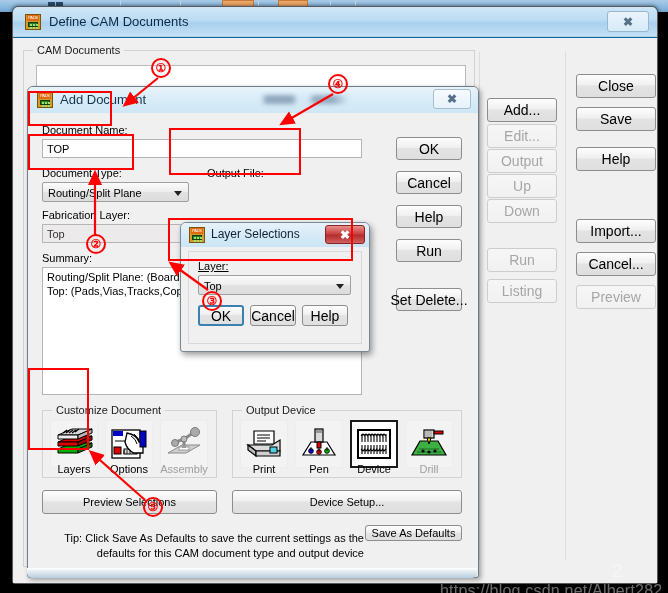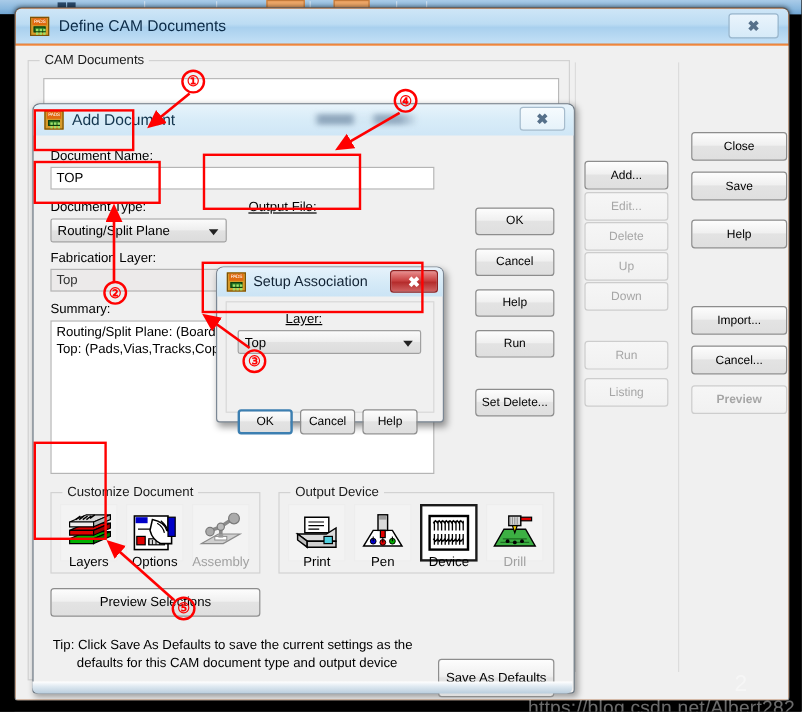--- a/index.html
+++ b/index.html
@@ -23,21 +23,21 @@
   .bg-tb-sep { position:absolute; top:1px; width:1px; height:9px; background:#cfe1f2; }
   .bg-tb-orange { position:absolute; top:0px; height:10px; background:#f0a868; border:1px solid #c67c3c; }
   .bg-tb-dark { position:absolute; top:2px; width:7px; height:7px; background:#2a4a6b; }
   .bg-dark-left { position:absolute; left:0; top:12px; width:12px; height:581px; background:#000; }
 
   
   .win-outer {
     position: absolute; left: 12px; top: 6px; width: 646px; height: 578px;
     border: 1px solid #5a5a5a;
     border-radius: 6px 6px 3px 3px;
-    background: #f97316;
+    background: #0369a1;
     box-shadow: 0 0 4px rgba(0,0,0,.6);
   }
   .win-titlebar {
     position: relative; height: 30px;
     border-radius: 5px 5px 0 0;
     background: linear-gradient(180deg,#cfe6f7 0%, #bcdcf3 45%, #a9d0ee 55%, #c3e0f6 100%);
     border-bottom: 1px solid #b7cfe2;
   }
   .win-title-text {
     position: absolute; left: 36px; top: 7px;
@@ -87,23 +87,23 @@
   .list-pane {
     position:absolute; left:12px; top:14px; width:430px; height:486px;
     background:#fff; border:1px solid #b9b9b9;
   }
 
   
   .btn {
     position:absolute;
     border:1px solid #8d8d8d; border-radius:3px;
     background: linear-gradient(180deg,#fdfdfd 0%, #f0f0f0 45%, #e3e3e3 50%, #dfdfdf 100%);
-    font-size:10px; color:#000; font-family:"Liberation Sans", sans-serif;
+    font-size:14px; color:#000; font-family:"Liberation Sans", sans-serif;
     display:flex; align-items:center; justify-content:center;
-    cursor:pointer; white-space:nowrap;margin-top:36px;
+    cursor:pointer; white-space:nowrap;
   }
   .btn.dis { color:#a6a6a6; border-color:#cdcdcd;
     background: linear-gradient(180deg,#f6f6f6 0%, #f1f1f1 100%); cursor:default; }
   .btn.def { border:2px solid #3c7fb1; }
 
   .col-mid .btn { left:0; width:70px; height:24px; }
   .col-mid { position:absolute; left:474px; top:60px; width:70px; height:300px; }
   .col-right { position:absolute; left:563px; top:36px; width:80px; height:320px; }
   .col-right .btn { left:0; width:80px; height:24px; }
 
@@ -184,21 +184,21 @@
     position:absolute; width:56px; text-align:center; font-size:11px; color:#000;
   }
   .icon-cap.dis { color:#a0a0a0; }
 
   .wide-btn {
     position:absolute; height:24px;
     border:1px solid #8d8d8d; border-radius:3px;
     background: linear-gradient(180deg,#fdfdfd 0%, #f0f0f0 45%, #e3e3e3 50%, #dfdfdf 100%);
     font-size:11px; display:flex; align-items:center; justify-content:center; cursor:pointer;
   }
-  .tip { position:absolute; font-size:11px; color:#000; line-height:15px; }
+  .tip { position:absolute; font-size:11px; color:#000; line-height:15px;text-align:right; }
   .tip .l2 { padding-left:20px; }
 
   
   .layerassoc {
     position:absolute; left:167px; top:184px; width:190px; height:130px;
     background:#f0f0f0; border:1px solid #7b8794;
     border-radius:6px 6px 3px 3px;
     box-shadow: 2px 3px 6px rgba(0,0,0,.4);
   }
   .la-title {
@@ -311,34 +311,34 @@
         <span class="lg">CAM Documents</span>
         <div class="list-pane"></div>
       </div>
 
       <div class="divider-v" style="left:466px; top:14px; height:508px;"></div>
       <div class="divider-v" style="left:552px; top:14px; height:508px;"></div>
 
       <div class="col-mid">
         <div class="btn" style="top:0px;">Add...</div>
         <div class="btn dis" style="top:26px;">Edit...</div>
-        <div class="btn dis" style="top:51px;">Delete</div>
+        <div class="btn dis" style="top:51px;">Output</div>
         <div class="btn dis" style="top:76px;">Up</div>
         <div class="btn dis" style="top:101px;">Down</div>
         <div class="btn dis" style="top:150px;">Run</div>
         <div class="btn dis" style="top:181px;">Listing</div>
       </div>
 
       <div class="col-right">
         <div class="btn" style="top:0px;">Close</div>
         <div class="btn" style="top:33px;">Save</div>
         <div class="btn" style="top:73px;">Help</div>
         <div class="btn" style="top:145px;">Import...</div>
         <div class="btn" style="top:178px;">Cancel...</div>
-        <div class="btn dis" style="top:211px;font-weight:bold;">Preview</div>
+        <div class="btn dis" style="top:211px;">Preview</div>
       </div>
 
       <div class="adddoc">
 
         <div class="adddoc-title">
           <span class="pads-icon" style="left:9px; top:5px;">
             <span class="cap">PADS</span>
             <span class="scr">
               <i style="left:1px; top:1px;"></i>
                 <i style="left:4px; top:1px;"></i>
@@ -359,21 +359,21 @@
 
           <span class="lbl" style="left:14px; top:11px;">Document Name:</span>
           <div class="field" style="left:14px; top:26px; width:320px;">TOP</div>
 
           <span class="lbl" style="left:14px; top:54px;">Document Type:</span>
           <div class="combo" style="left:14px; top:69px; width:147px;">
             <span>Routing/Split Plane</span>
             <span class="arw"></span>
           </div>
 
-          <span class="lbl" style="left:179px; top:54px;text-decoration:underline;">Output File:</span>
+          <span class="lbl" style="left:179px; top:54px;">Output File:</span>
 
           <span class="lbl" style="left:14px; top:96px;">Fabrication Layer:</span>
           <div class="field ro" style="left:14px; top:111px; width:320px;">Top</div>
 
           <span class="lbl" style="left:14px; top:139px;">Summary:</span>
           <div class="textarea" style="left:14px; top:154px; width:320px; height:128px;">
             <div>Routing/Split Plane: (Board,</div>
             <div>Top: (Pads,Vias,Tracks,Cop</div>
           </div>
 
@@ -486,52 +486,53 @@
                 <rect x="15" y="3" width="10" height="8" fill="#d8d8d8" stroke="#000" stroke-width="1.2"></rect>
                 <path d="M16 4 v6 M18 4 v6 M20 4 v6 M22 4 v6" stroke="#888" stroke-width=".8"></path>
                 <rect x="25" y="4" width="9" height="3" fill="#e00000" stroke="#000" stroke-width="1"></rect>
                 <polygon points="18,11 22,11 20,17" fill="#ffd400" stroke="#000" stroke-width="1"></polygon>
               </svg>
             </div>
             <span class="icon-cap dis" style="left:168px; top:52px;">Drill</span>
           </div>
 
           <div class="wide-btn" style="left:14px; top:377px; width:175px;">Preview Selections</div>
+          <div class="wide-btn" style="left:204px; top:377px; width:230px;">Device Setup...</div>
 
           <div class="tip" style="left:16px; top:418px; width:320px;">
             <div>Tip: Click Save As Defaults to save the current settings as the</div>
             <div class="l2">defaults for this CAM document type and output device</div>
           </div>
 
-          <div class="wide-btn" style="left:337px; top:436px; width:97px; height:32px;">Save As Defaults</div>
+          <div class="wide-btn" style="left:337px; top:412px; width:97px; height:16px;">Save As Defaults</div>
         </div>
       </div>
 
       <div class="frame-shadow"></div>
 
       <div class="layerassoc">
         <div class="la-title">
           <span class="pads-icon" style="left:8px; top:4px;">
             <span class="cap">PADS</span>
             <span class="scr">
               <i style="left:1px; top:1px;"></i>
                 <i style="left:4px; top:1px;"></i>
               <i style="left:7px; top:1px;"></i>
                 <i style="left:1px; top:4px;"></i>
               <i style="left:4px; top:4px;"></i>
                 <i style="left:7px; top:4px;"></i>
             </span>
           </span>
-          <span class="t">Setup Association</span>
+          <span class="t">Layer Selections</span>
           <div class="la-close">
             <span class="glyph-x">✖</span>
           </div>
         </div>
         <div class="la-inner">
-          <span class="lbl" style="left:9px; top:8px;margin-left:40px;">
+          <span class="lbl" style="left:9px; top:8px;">
             <u>Layer:</u>
           </span>
           <div class="combo" style="left:9px; top:23px; width:153px;">
             <span>Top</span>
             <span class="arw"></span>
           </div>
           <div class="btn def" style="left:9px; top:53px; width:46px; height:21px;">OK</div>
           <div class="btn" style="left:61px; top:53px; width:46px; height:21px;">Cancel</div>
           <div class="btn" style="left:113px; top:53px; width:46px; height:21px;">Help</div>
         </div>

